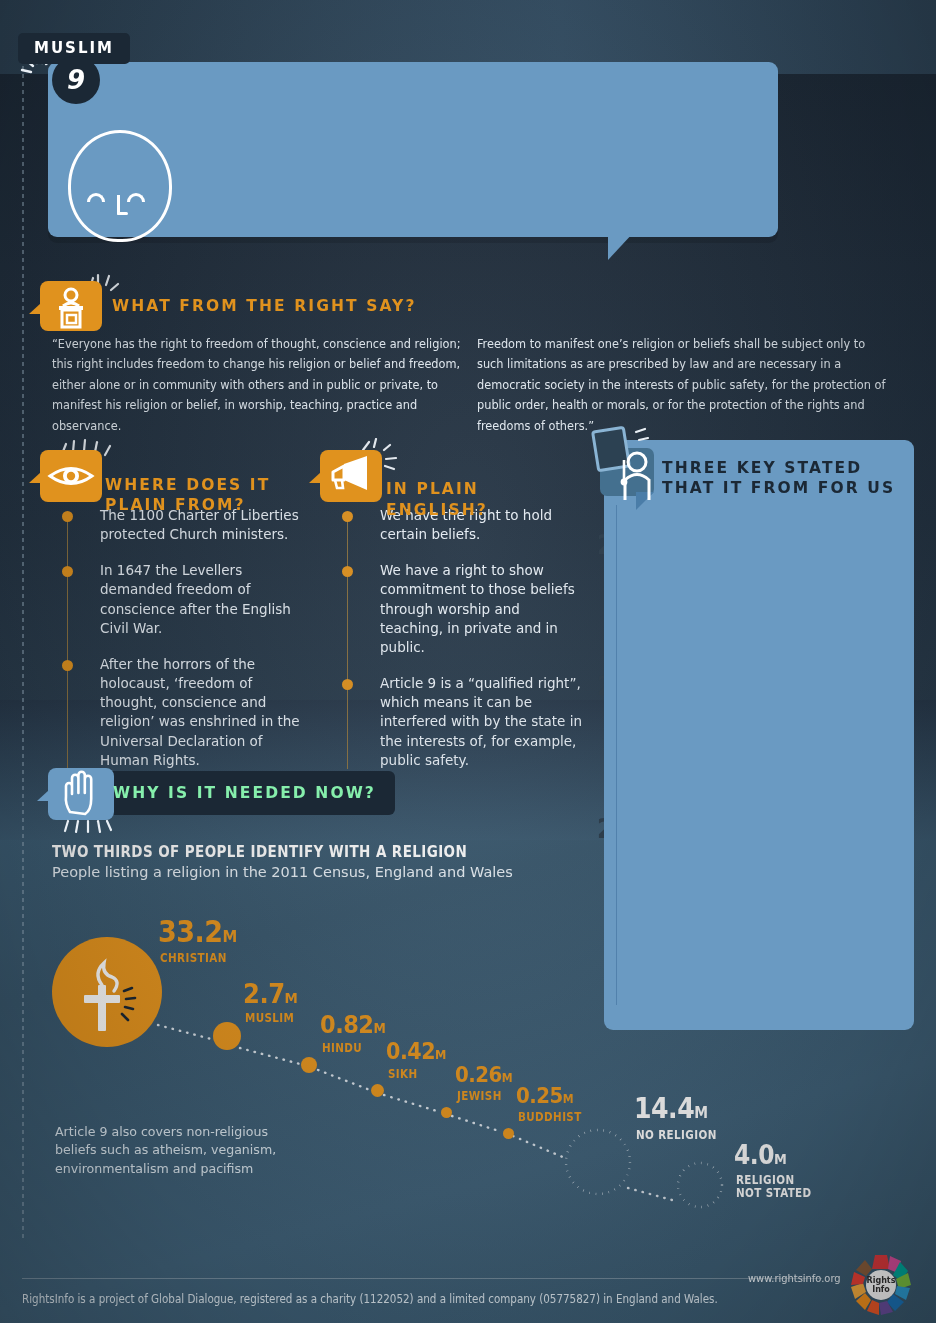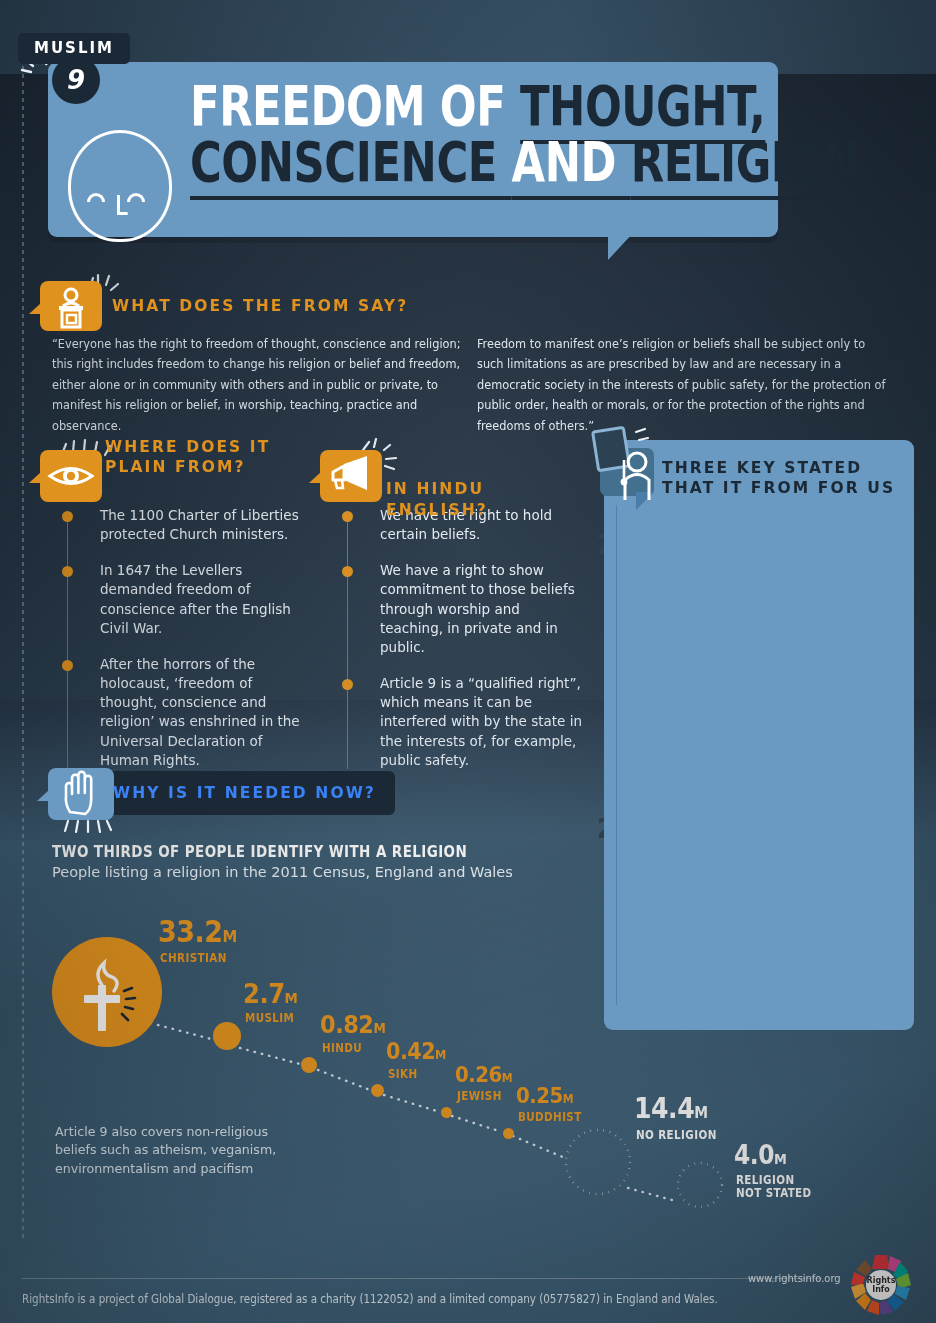--- a/index.html
+++ b/index.html
@@ -52,21 +52,21 @@
   .u-dark{border-bottom:4px solid #1b2835;padding-bottom:2px;}
   .u-white{border-bottom:4px solid #1b2835;padding-bottom:2px;}
 
   
   .sec-icon{position:absolute;width:62px;height:50px;border-radius:8px;z-index:4;}
   .sec-icon.orange{background:#e0921e;}
   .sec-icon.blue{background:#6a9ac2;}
   .sec-icon .tail{position:absolute;left:-11px;top:22px;width:0;height:0;border-right:12px solid currentColor;border-top:11px solid transparent;}
   .sec-title{position:absolute;font-weight:bold;letter-spacing:2.1px;font-size:15.5px;line-height:1.32;z-index:5;}
   .sec-title.orange{color:#e0921e;}
-  .sec-title.white{color:#3b82f6;}
+  .sec-title.white{color:#86efac;}
   .sec-title.dark{color:#1b2835;}
 
   .quote-col{position:absolute;font-size:12.6px;line-height:1.62;color:#e6eef5;
     font-family:"DejaVu Sans Condensed","Liberation Sans Narrow","Liberation Sans",sans-serif;}
 
   
   .bullets{position:absolute;}
   .bullets .line{position:absolute;left:7px;top:10px;width:1px;bottom:18px;background:#9a7a3e;opacity:.85;}
   .bul{position:relative;padding-left:40px;margin-bottom:17px;color:#e7eef5;font-size:13.5px;line-height:1.42;
        font-family:"DejaVu Sans",sans-serif;}
@@ -139,69 +139,61 @@
 
   <div class="title-card"></div>
   <div class="title-tail"></div>
 
   <div class="face">
     <span class="eye" style="left:16px;top:60px;"></span>
     <span class="eye" style="left:56px;top:60px;"></span>
     <span class="nose" style="left:46px;top:62px;"></span>
   </div>
 
-  <div class="maintitle">
-    <span class="tl1">
-      <span class="w-white">FREEDOM OF </span><span class="w-dark u-dark">THOUGHT,</span>
-    </span>
-    <span class="tl2" style="margin-top:4px;">
-      <span class="w-dark u-dark">CONSCIENCE </span><span class="w-white u-white">AND </span><span class="w-dark u-dark">RELIGION</span>
-    </span>
-  </div>
 
   <div class="sec-icon orange" style="left:40px;top:281px;color:#e0921e;">
     <span class="tail"></span>
     <svg viewBox="0 0 62 50" width="62" height="50">
       <circle cx="31" cy="14" r="6" fill="none" stroke="#fff" stroke-width="3"></circle>
       <path d="M23 25 q8 -6 16 0" fill="none" stroke="#fff" stroke-width="3"></path>
       <rect x="19" y="25" width="24" height="4" fill="#fff"></rect>
       <rect x="22" y="29" width="18" height="17" fill="none" stroke="#fff" stroke-width="3"></rect>
       <rect x="27" y="34" width="9" height="8" fill="none" stroke="#fff" stroke-width="2.5"></rect>
     </svg>
   </div>
   <svg style="position:absolute;left:84px;top:272px;width:36px;height:26px;" viewBox="0 0 36 26">
     <g stroke="#e9eff5" stroke-width="2.2" stroke-linecap="round">
       <line x1="6" y1="16" x2="9" y2="6"></line>
         <line x1="14" y1="13" x2="14" y2="3"></line>
       <line x1="22" y1="13" x2="25" y2="4"></line>
         <line x1="27" y1="18" x2="34" y2="12"></line>
     </g>
   </svg>
-  <div class="sec-title orange" style="left:112px;top:296px;">WHAT DOES THE FROM SAY?</div>
+  <div class="sec-title orange" style="left:112px;top:296px;">WHAT FROM THE RIGHT SAY?</div>
   <div class="quote-col" style="left:52px;top:334px;width:415px;">“Everyone has the right to freedom of thought, conscience and religion; this right includes freedom to change his religion or belief and freedom, either alone or in community with others and in public or private, to manifest his religion or belief, in worship, teaching, practice and observance.</div>
   <div class="quote-col" style="left:477px;top:334px;width:410px;">Freedom to manifest one’s religion or beliefs shall be subject only to such limitations as are prescribed by law and are necessary in a democratic society in the interests of public safety, for the protection of public order, health or morals, or for the protection of the rights and freedoms of others.”</div>
 
   <div class="sec-icon orange" style="left:40px;top:450px;color:#e0921e;height:52px;">
     <span class="tail"></span>
     <svg viewBox="0 0 62 52" width="62" height="52">
       <path d="M10 26 q21 -15 42 0 q-21 15 -42 0 z" fill="none" stroke="#fff" stroke-width="3"></path>
       <circle cx="31" cy="26" r="8" fill="#fff"></circle>
       <circle cx="31" cy="26" r="4.2" fill="#e0921e"></circle>
     </svg>
   </div>
   <svg style="position:absolute;left:56px;top:438px;width:60px;height:22px;" viewBox="0 0 60 22">
     <g stroke="#e9eff5" stroke-width="2.2" stroke-linecap="round">
       <line x1="6" y1="16" x2="10" y2="6"></line>
         <line x1="17" y1="14" x2="18" y2="3"></line>
       <line x1="28" y1="13" x2="29" y2="2"></line>
         <line x1="39" y1="14" x2="41" y2="4"></line>
       <line x1="49" y1="17" x2="54" y2="8"></line>
     </g>
   </svg>
-  <div class="sec-title orange" style="left:105px;top:437px;width:180px;">
+  <div class="sec-title orange" style="left:105px;top:475px;width:180px;">
     <span>WHERE DOES IT</span><br>
     <span>PLAIN FROM?</span>
   </div>
   <div class="bullets" id="cf-bullets" style="left:60px;top:506px;width:245px;">
     <span class="line"></span>
   <div class="bul"><span class="dot"></span><span>The 1100 Charter of Liberties protected Church ministers.</span></div>
       <div class="bul"><span class="dot"></span><span>In 1647 the Levellers demanded freedom of conscience after the English Civil War.</span></div>
       <div class="bul"><span class="dot"></span><span>After the horrors of the holocaust, ‘freedom of thought, conscience and religion’ was enshrined in the Universal Declaration of Human Rights.</span></div>
     </div>
 
@@ -217,21 +209,21 @@
     <g stroke="#e9eff5" stroke-width="2.2" stroke-linecap="round">
       <line x1="5" y1="12" x2="11" y2="4"></line>
         <line x1="16" y1="9" x2="18" y2="1"></line>
       <line x1="26" y1="12" x2="32" y2="7"></line>
         <line x1="28" y1="21" x2="38" y2="20"></line>
       <line x1="27" y1="28" x2="36" y2="31"></line>
     </g>
   </svg>
   <div class="sec-title orange" style="left:386px;top:459px;width:200px;">
     <br>
-    <span>IN HINDU ENGLISH?</span>
+    <span>IN PLAIN ENGLISH?</span>
   </div>
   <div class="bullets" id="pe-bullets" style="left:340px;top:506px;width:245px;">
     <span class="line"></span>
   <div class="bul"><span class="dot"></span><span>We have the right to hold certain beliefs.</span></div>
       <div class="bul"><span class="dot"></span><span>We have a right to show commitment to those beliefs through worship and teaching, in private and in public.</span></div>
       <div class="bul"><span class="dot"></span><span>Article 9 is a “qualified right”, which means it can be interfered with by the state in the interests of, for example, public safety.</span></div>
     </div>
 
   <div class="panel"></div>
   <div class="panel-badge"></div>

